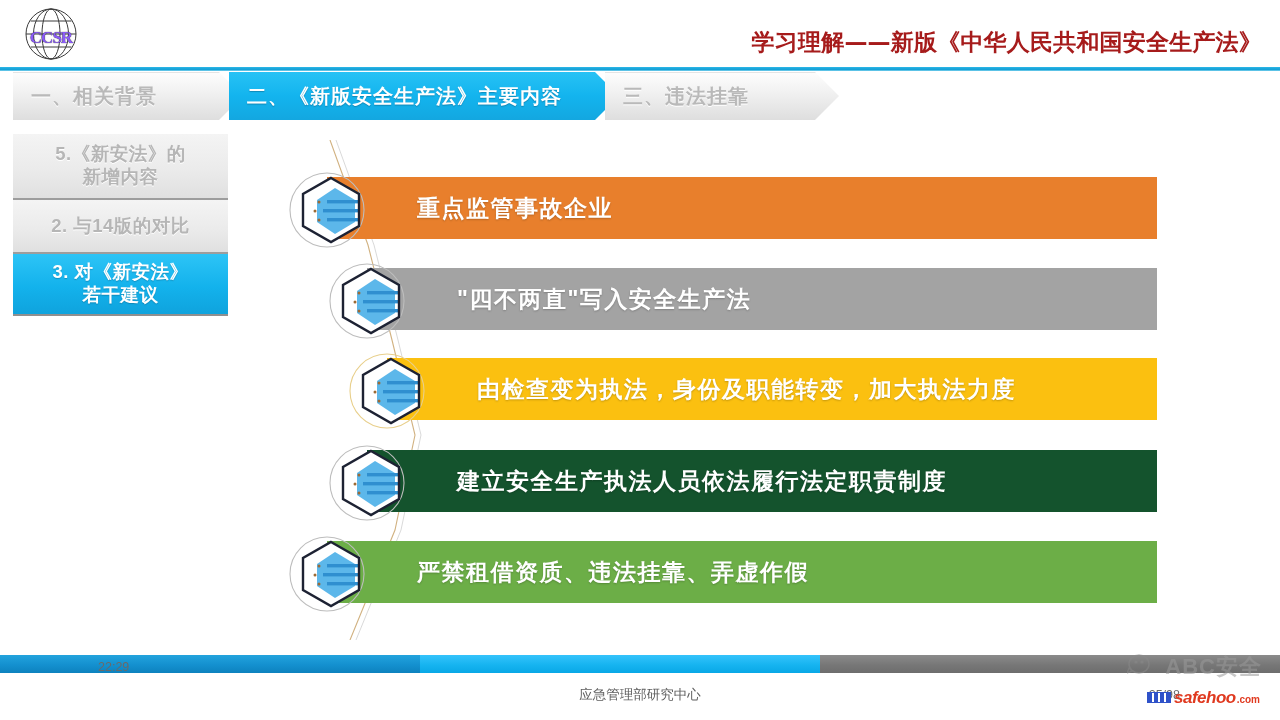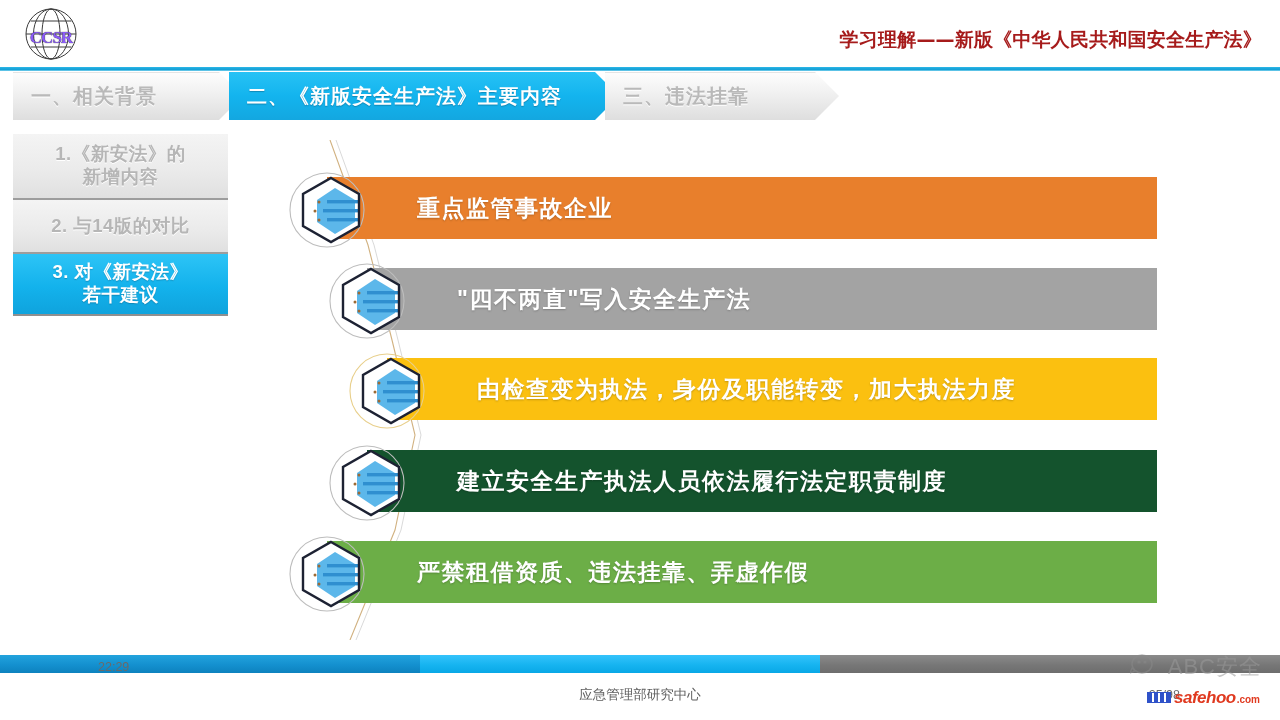--- a/index.html
+++ b/index.html
@@ -41,21 +41,21 @@
     letter-spacing: -1px;
     color: #8b5cf6;
     text-shadow: 0 0 1px #000;
   }
 
   
   #header-title {
     position: absolute;
     right: 18px; top: 27px;
     font-family: "DejaVu Sans", sans-serif;
-    font-size: 19px;
+    font-size: 23px;
     font-weight: bold;
     color: #a61b1b;
     letter-spacing: 0.2px;
     white-space: nowrap;
   }
 
   
   #header-rule {
     position: absolute;
     left: 0; top: 67px;
@@ -204,21 +204,21 @@
       <span class="chev-label">二、《新版安全生产法》主要内容</span>
     </div>
     <div class="chev c3 inactive">
       <span class="chev-label">三、违法挂靠</span>
     </div>
   </div>
 
   <div id="sidebar">
     <div class="side-item s1 inactive">
       <div>
-        <div>1.《新安法》的</div>
+        <div>5.《新安法》的</div>
         <div>新增内容</div>
       </div>
     </div>
     <div class="side-item s2 inactive">
       <div>2. 与14版的对比</div>
     </div>
     <div class="side-item s3 active">
       <div>
         <div>3. 对《新安法》</div>
         <div>若干建议</div>
@@ -325,21 +325,21 @@
       <div style="position:absolute;left:420px;top:0;width:400px;height:18px;background:linear-gradient(180deg,#35c3fb 0%,#16b4f0 55%,#09a8e6 100%);"></div>
       <div style="position:absolute;left:820px;top:0;width:460px;height:18px;background:linear-gradient(180deg,#8b8b8b 0%,#777777 55%,#6d6d6d 100%);"></div>
     </div>
 
     <div style="position:absolute;left:98px;top:660px;font-size:12.5px;color:#6a6a6a;">22:29</div>
 
     <div style="position:absolute;left:0;top:686px;width:1280px;text-align:center;font-size:13.5px;color:#5e5e5e;">应急管理部研究中心</div>
 
     <div style="position:absolute;right:100px;top:688px;font-size:12.5px;color:#6a6a6a;">25/98</div>
 
-    <div style="position:absolute;right:18px;top:652px;display:flex;align-items:flex-start;gap:8px;opacity:0.55;">
+    <div style="position:absolute;right:18px;top:652px;display:flex;align-items:flex-start;gap:8px;opacity:0.55;font-weight:bold;">
       <svg width="30" height="26" viewBox="0 0 30 26">
         <ellipse cx="12" cy="12" rx="10" ry="9" fill="none" stroke="#8a8a8a" stroke-width="1.4"></ellipse>
         <circle cx="9" cy="10" r="1.6" fill="#8a8a8a"></circle>
         <circle cx="15" cy="10" r="1.6" fill="#8a8a8a"></circle>
         <path d="M2 16 L0 21 L5 19 Z" fill="none" stroke="#8a8a8a" stroke-width="1.2"></path>
       </svg>
       <span style="font-size:22px;color:#9a9a9a;letter-spacing:1px;">ABC安全</span>
     </div>
 
     <div style="position:absolute;right:20px;top:688px;display:flex;align-items:baseline;gap:1px;">

